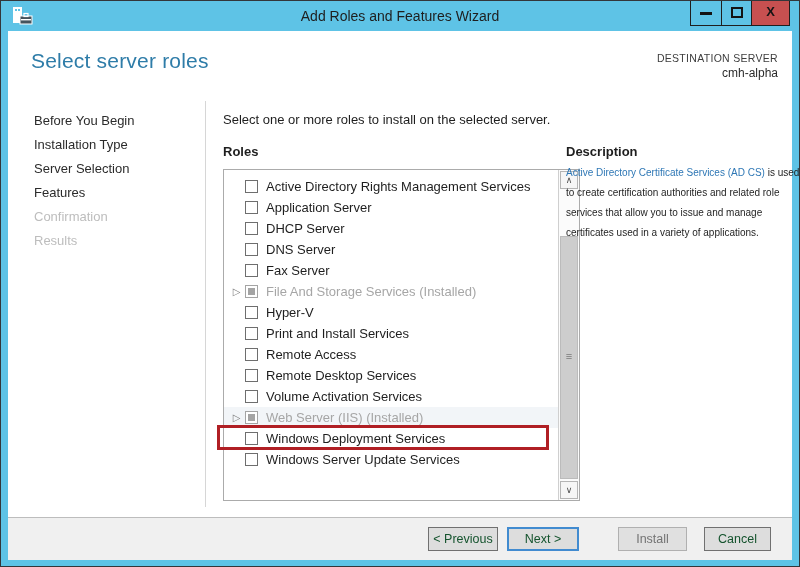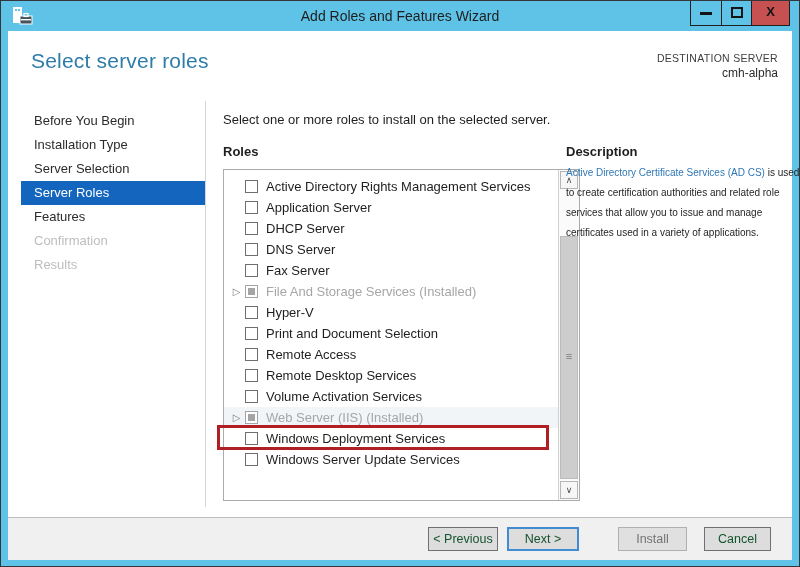--- a/index.html
+++ b/index.html
@@ -163,21 +163,20 @@
 
     <div class="destination">
       <div class="label">DESTINATION SERVER</div>
       <div class="value">cmh-alpha</div>
     </div>
 
     <div class="nav">
         <div class="nav-item normal">Before You Begin</div>
         <div class="nav-item normal">Installation Type</div>
         <div class="nav-item normal">Server Selection</div>
-        <div class="nav-item selected">Server Roles</div>
         <div class="nav-item normal">Features</div>
         <div class="nav-item disabled">Confirmation</div>
         <div class="nav-item disabled">Results</div>
       </div>
     <div class="nav-divider"></div>
 
     <div class="instruction">Select one or more roles to install on the selected server.</div>
     <div class="roles-heading">Roles</div>
     <div class="desc-heading">Description</div>
 
@@ -216,21 +215,21 @@
             <span class="role-label">File And Storage Services (Installed)</span>
           </div>
           <div class="role-row">
             <span class="expander"></span>
             <span class="checkbox unchecked"></span>
             <span class="role-label">Hyper-V</span>
           </div>
           <div class="role-row">
             <span class="expander"></span>
             <span class="checkbox unchecked"></span>
-            <span class="role-label">Print and Document Selection</span>
+            <span class="role-label">Print and Install Services</span>
           </div>
           <div class="role-row">
             <span class="expander"></span>
             <span class="checkbox unchecked"></span>
             <span class="role-label">Remote Access</span>
           </div>
           <div class="role-row">
             <span class="expander"></span>
             <span class="checkbox unchecked"></span>
             <span class="role-label">Remote Desktop Services</span>

